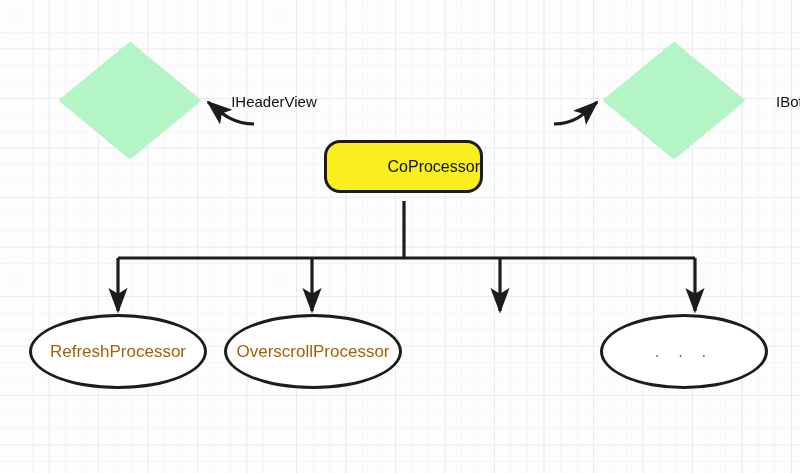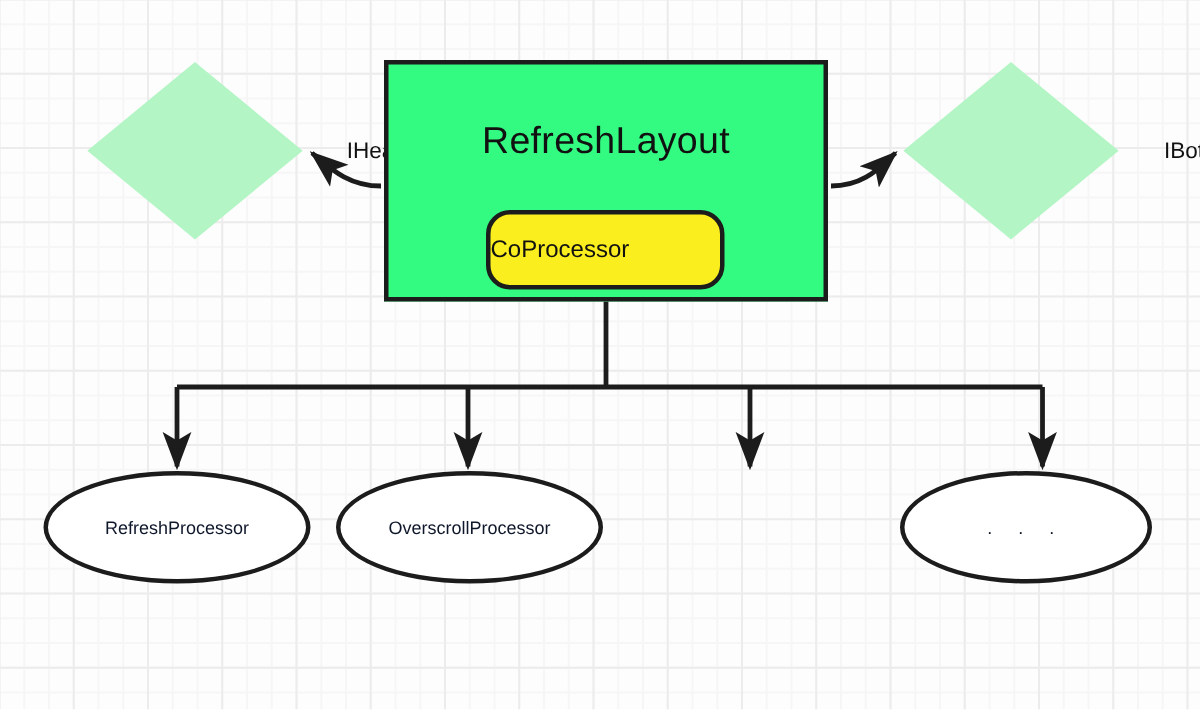--- a/index.html
+++ b/index.html
@@ -35,21 +35,21 @@
     top: 0;
     width: 800px;
     height: 473px;
     pointer-events: none;
   }
   .node {
     position: absolute;
     box-sizing: border-box;
     display: flex;
     align-items: center;
-    justify-content: flex-start;
+    justify-content: flex-end;
     text-align: center;
     color: #1a1a1a;
   }
 
   
   #refresh-layout-box {
     left: 256px;
     top: 40px;
     width: 296px;
     height: 161px;
@@ -101,22 +101,22 @@
   
   .ellipse-node {
     position: absolute;
     box-sizing: border-box;
     background: #ffffff;
     border: 3px solid #1c1c1c;
     border-radius: 50%;
     display: flex;
     align-items: center;
     justify-content: center;
-    font-size: 12px;
-    color: #0f172a;
+    font-size: 17px;
+    color: #a16207;
     top: 314px;
     height: 75px;
   }
   #proc-0 { left: 29px;  width: 178px; }
   #proc-1 { left: 224px; width: 178px; }
   #proc-2 { left: 417px; width: 167px; }
   #proc-3 { left: 600px; width: 168px; }
   .ellipsis-text { letter-spacing: 7px; }
 </style>
 </head>
@@ -155,23 +155,20 @@
     <span class="diamond-label">IHeaderView</span>
   </div>
 
   <div class="diamond-wrap" id="ibottomview-node">
     <svg width="144" height="119" viewBox="0 0 144 119" xmlns="http://www.w3.org/2000/svg">
       <polygon points="72,1 143,59.5 72,118 1,59.5" fill="#B3F5C4" stroke="#B3F5C4" stroke-width="1"></polygon>
     </svg>
     <span class="diamond-label">IBottomView</span>
   </div>
 
-  <div class="node" id="refresh-layout-box">
-    <span id="refresh-layout-label">RefreshLayout</span>
-  </div>
 
   <div class="node" id="coprocessor-node">
     <span>CoProcessor</span>
   </div>
 
   <div class="ellipse-node" id="proc-0">
     <span>RefreshProcessor</span>
   </div>
 
   <div class="ellipse-node" id="proc-1">

